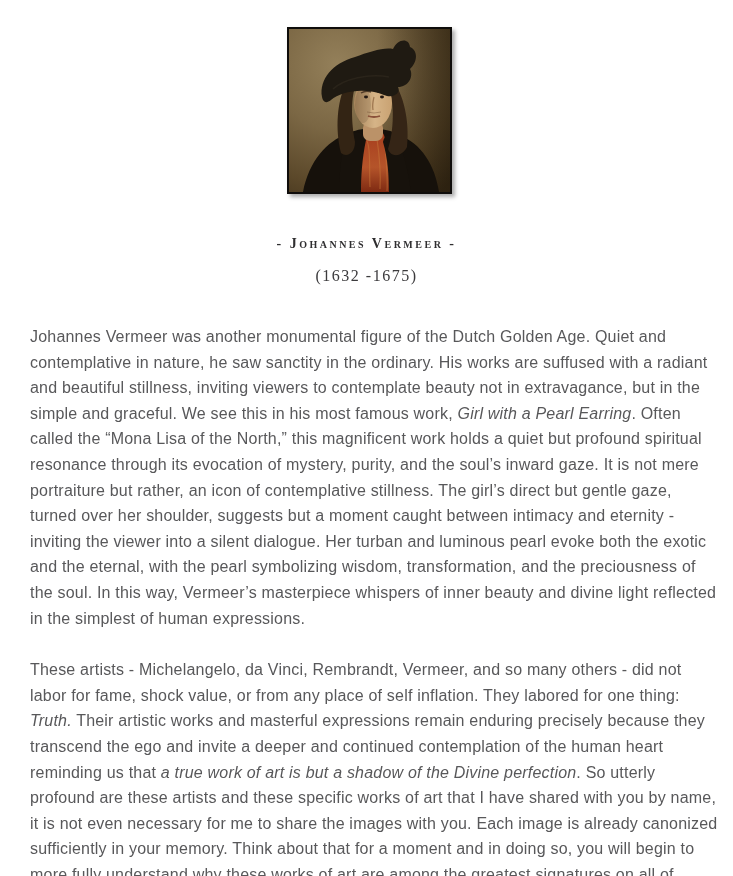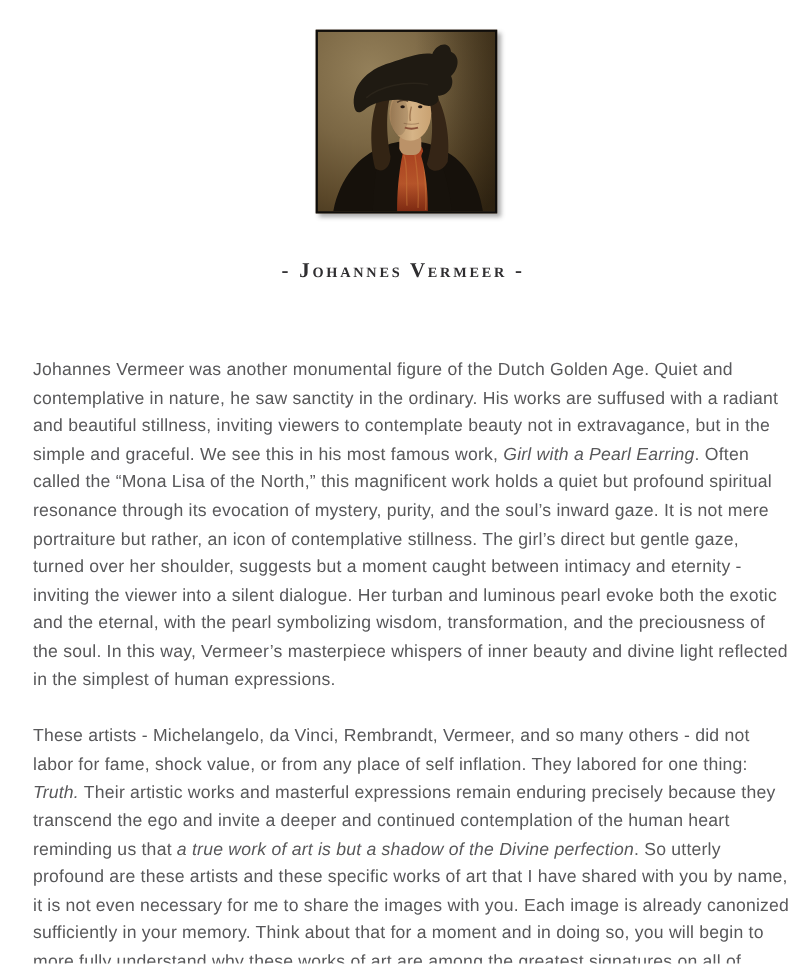--- a/index.html
+++ b/index.html
@@ -21,21 +21,21 @@
   }
   .portrait-frame svg { display: block; width: 100%; height: 100%; }
 
   .title {
     position: absolute;
     left: 0; top: 236px; width: 733px;
     text-align: center;
     font-family: "Liberation Serif", serif;
     font-variant: small-caps;
     font-weight: 600;
-    font-size: 19px;
+    font-size: 14px;
     letter-spacing: 2.5px;
     color: #2f2e30;
   }
   .years {
     position: absolute;
     left: 0; top: 267px; width: 733px;
     text-align: center;
     font-family: "Liberation Serif", serif;
     font-size: 16px;
     letter-spacing: 1.5px;
@@ -111,19 +111,20 @@
       <path d="M 78 83 Q 85 85 92 83" stroke="#5c3a22" stroke-width="1" fill="none" opacity="0.35"></path>
 
       <path d="M 65 58 Q 84 48 103 56 Q 84 63 65 58 Z" fill="#191208" opacity="0.55"></path>
 
       <path d="M 33 68 C 30 50 44 34 66 28 C 80 23 95 18 104 20 C 108 10 120 8 121 18 C 130 22 128 34 121 40 C 125 48 119 58 109 58 C 112 64 104 70 95 66 C 76 58 52 62 42 71 C 37 75 34 73 33 68 Z" fill="#1f1a12"></path>
       <path d="M 44 60 C 55 50 80 44 100 48" stroke="#352e22" stroke-width="1.5" fill="none" opacity="0.5"></path>
     </svg>
   </div>
 
   <div class="title" style="color: rgb(47, 46, 48);">- Johannes Vermeer -</div>
+  <div class="years" style="color: rgb(60, 59, 61);">(1632 -1675)</div>
 
   <div class="body-text" style="color: rgb(88, 88, 90);">
       <p><span>Johannes Vermeer was another monumental figure of the Dutch Golden Age. Quiet and contemplative in nature, he saw sanctity in the ordinary. His works are suffused with a radiant and beautiful stillness, inviting viewers to contemplate beauty not in extravagance, but in the simple and graceful. We see this in his most famous work, </span><span class="it">Girl with a Pearl Earring</span><span>. Often called the “Mona Lisa of the North,” this magnificent work holds a quiet but profound spiritual resonance through its evocation of mystery, purity, and the soul’s inward gaze. It is not mere portraiture but rather, an icon of contemplative stillness. The girl’s direct but gentle gaze, turned over her shoulder, suggests but a moment caught between intimacy and eternity - inviting the viewer into a silent dialogue. Her turban and luminous pearl evoke both the exotic and the eternal, with the pearl symbolizing wisdom, transformation, and the preciousness of the soul. In this way, Vermeer’s masterpiece whispers of inner beauty and divine light reflected in the simplest of human expressions.</span></p>
       <p><span>These artists - Michelangelo, da Vinci, Rembrandt, Vermeer, and so many others - did not labor for fame, shock value, or from any place of self inflation. They labored for one thing: </span><span class="it">Truth.</span><span> Their artistic works and masterful expressions remain enduring precisely because they transcend the ego and invite a deeper and continued contemplation of the human heart reminding us that </span><span class="it">a true work of art is but a shadow of the Divine perfection</span><span>. So utterly profound are these artists and these specific works of art that I have shared with you by name, it is not even necessary for me to share the images with you. Each image is already canonized sufficiently in your memory. Think about that for a moment and in doing so, you will begin to more fully understand why these works of art are among the greatest signatures on all of human history.</span></p>
     </div>
 
 </div>
 
 </body></html>

